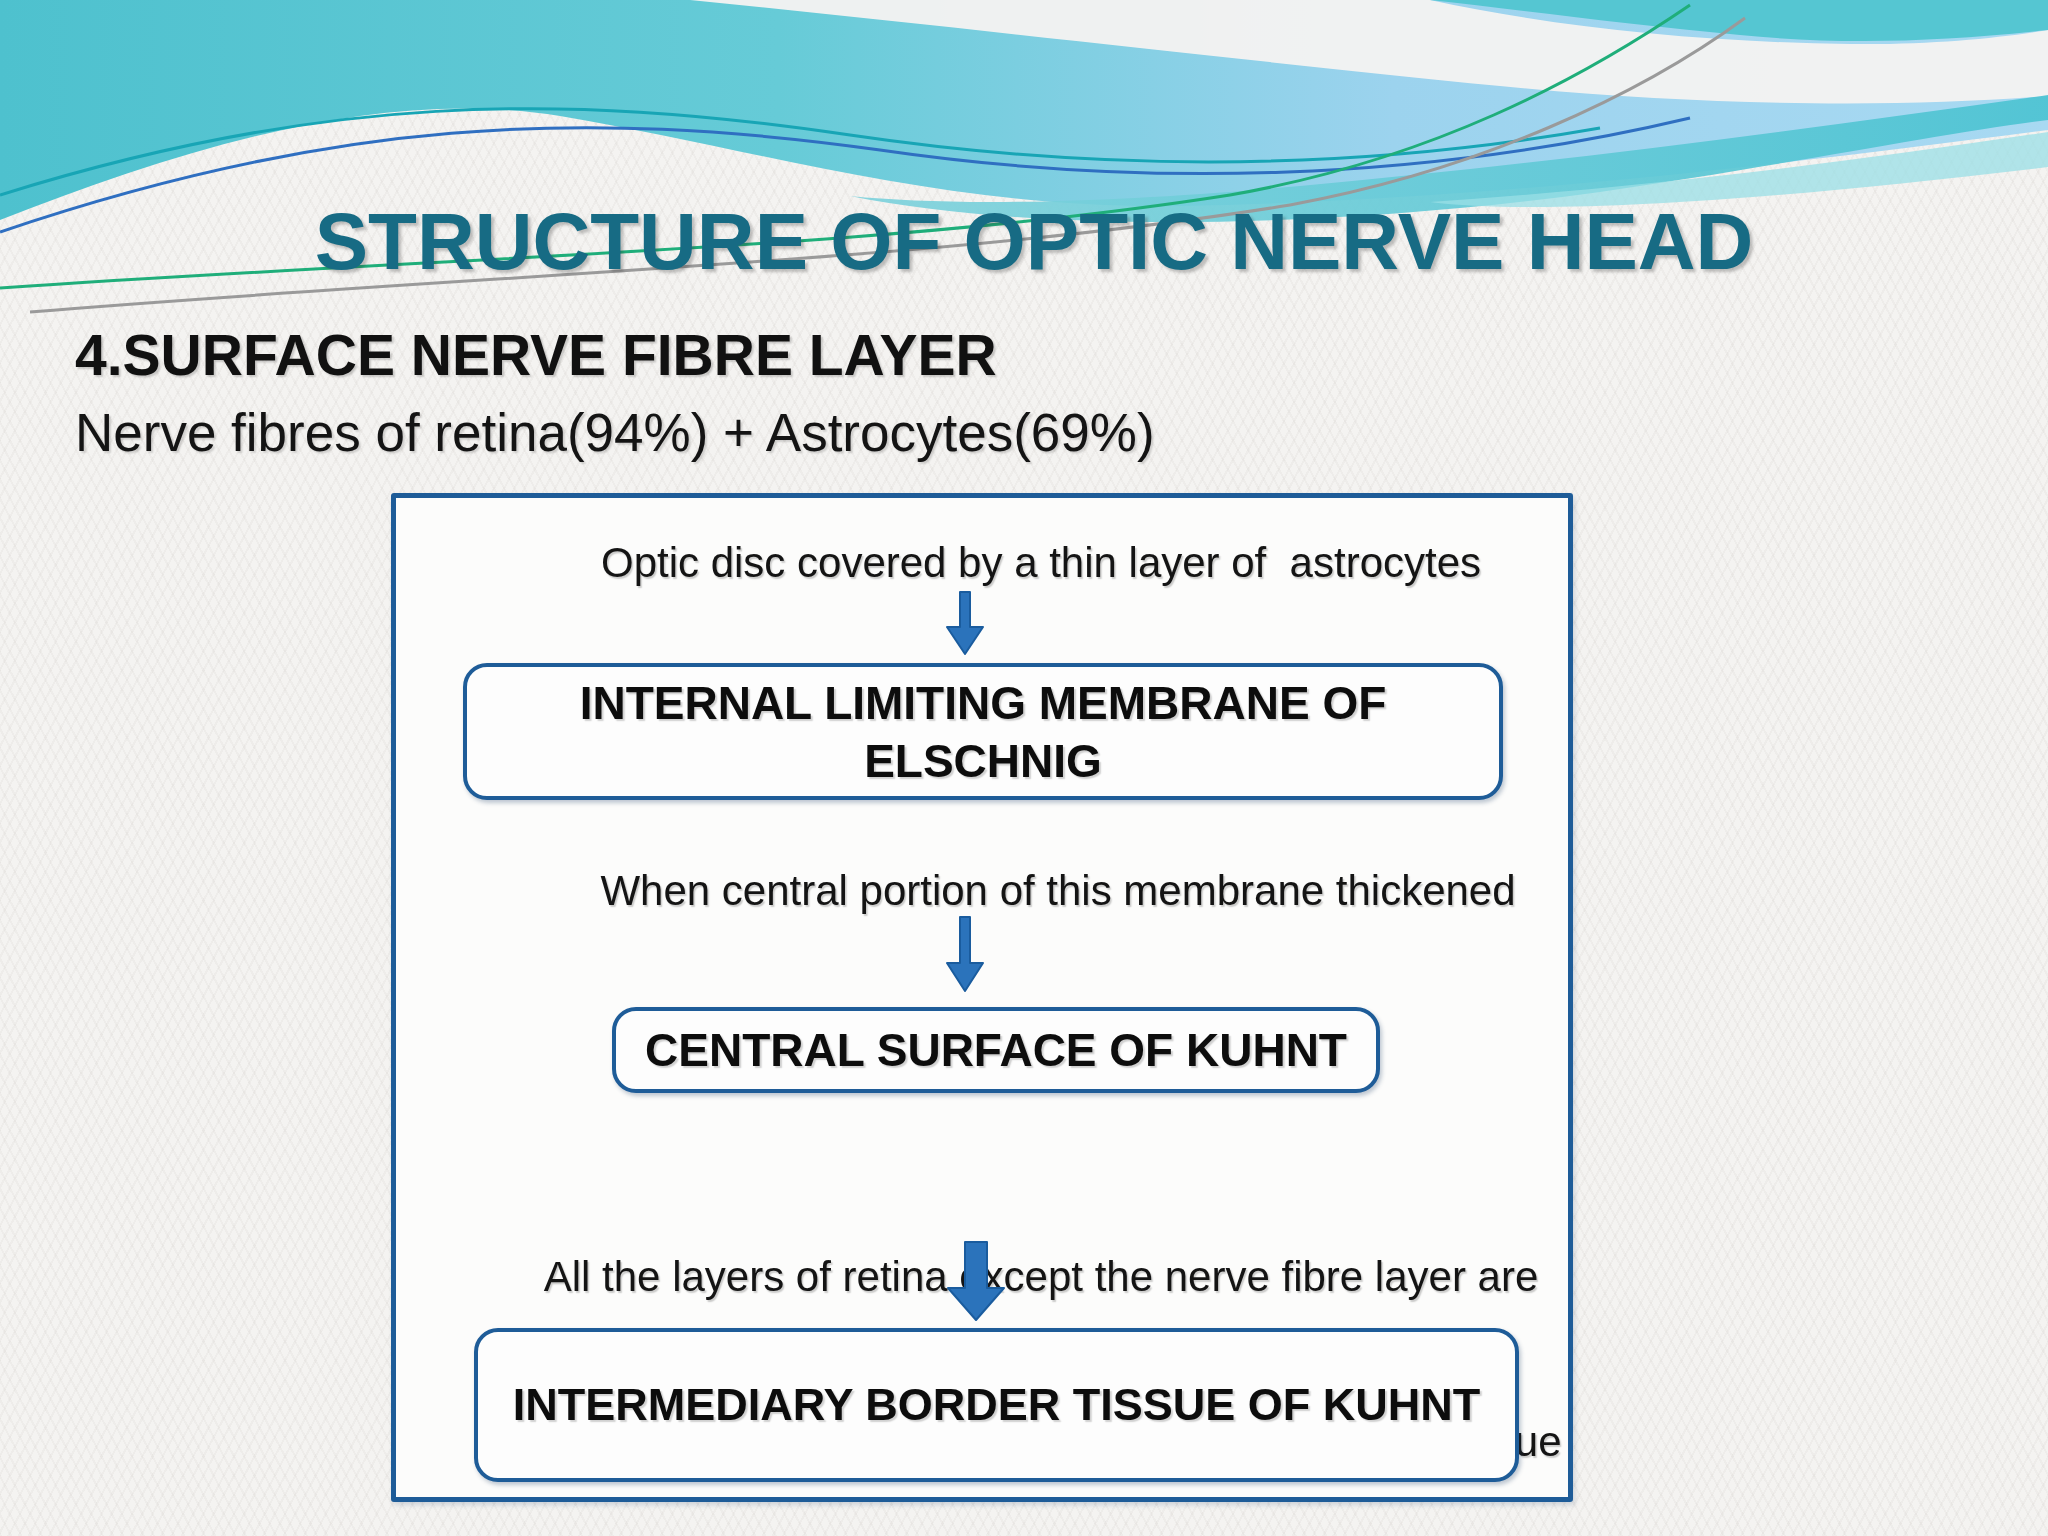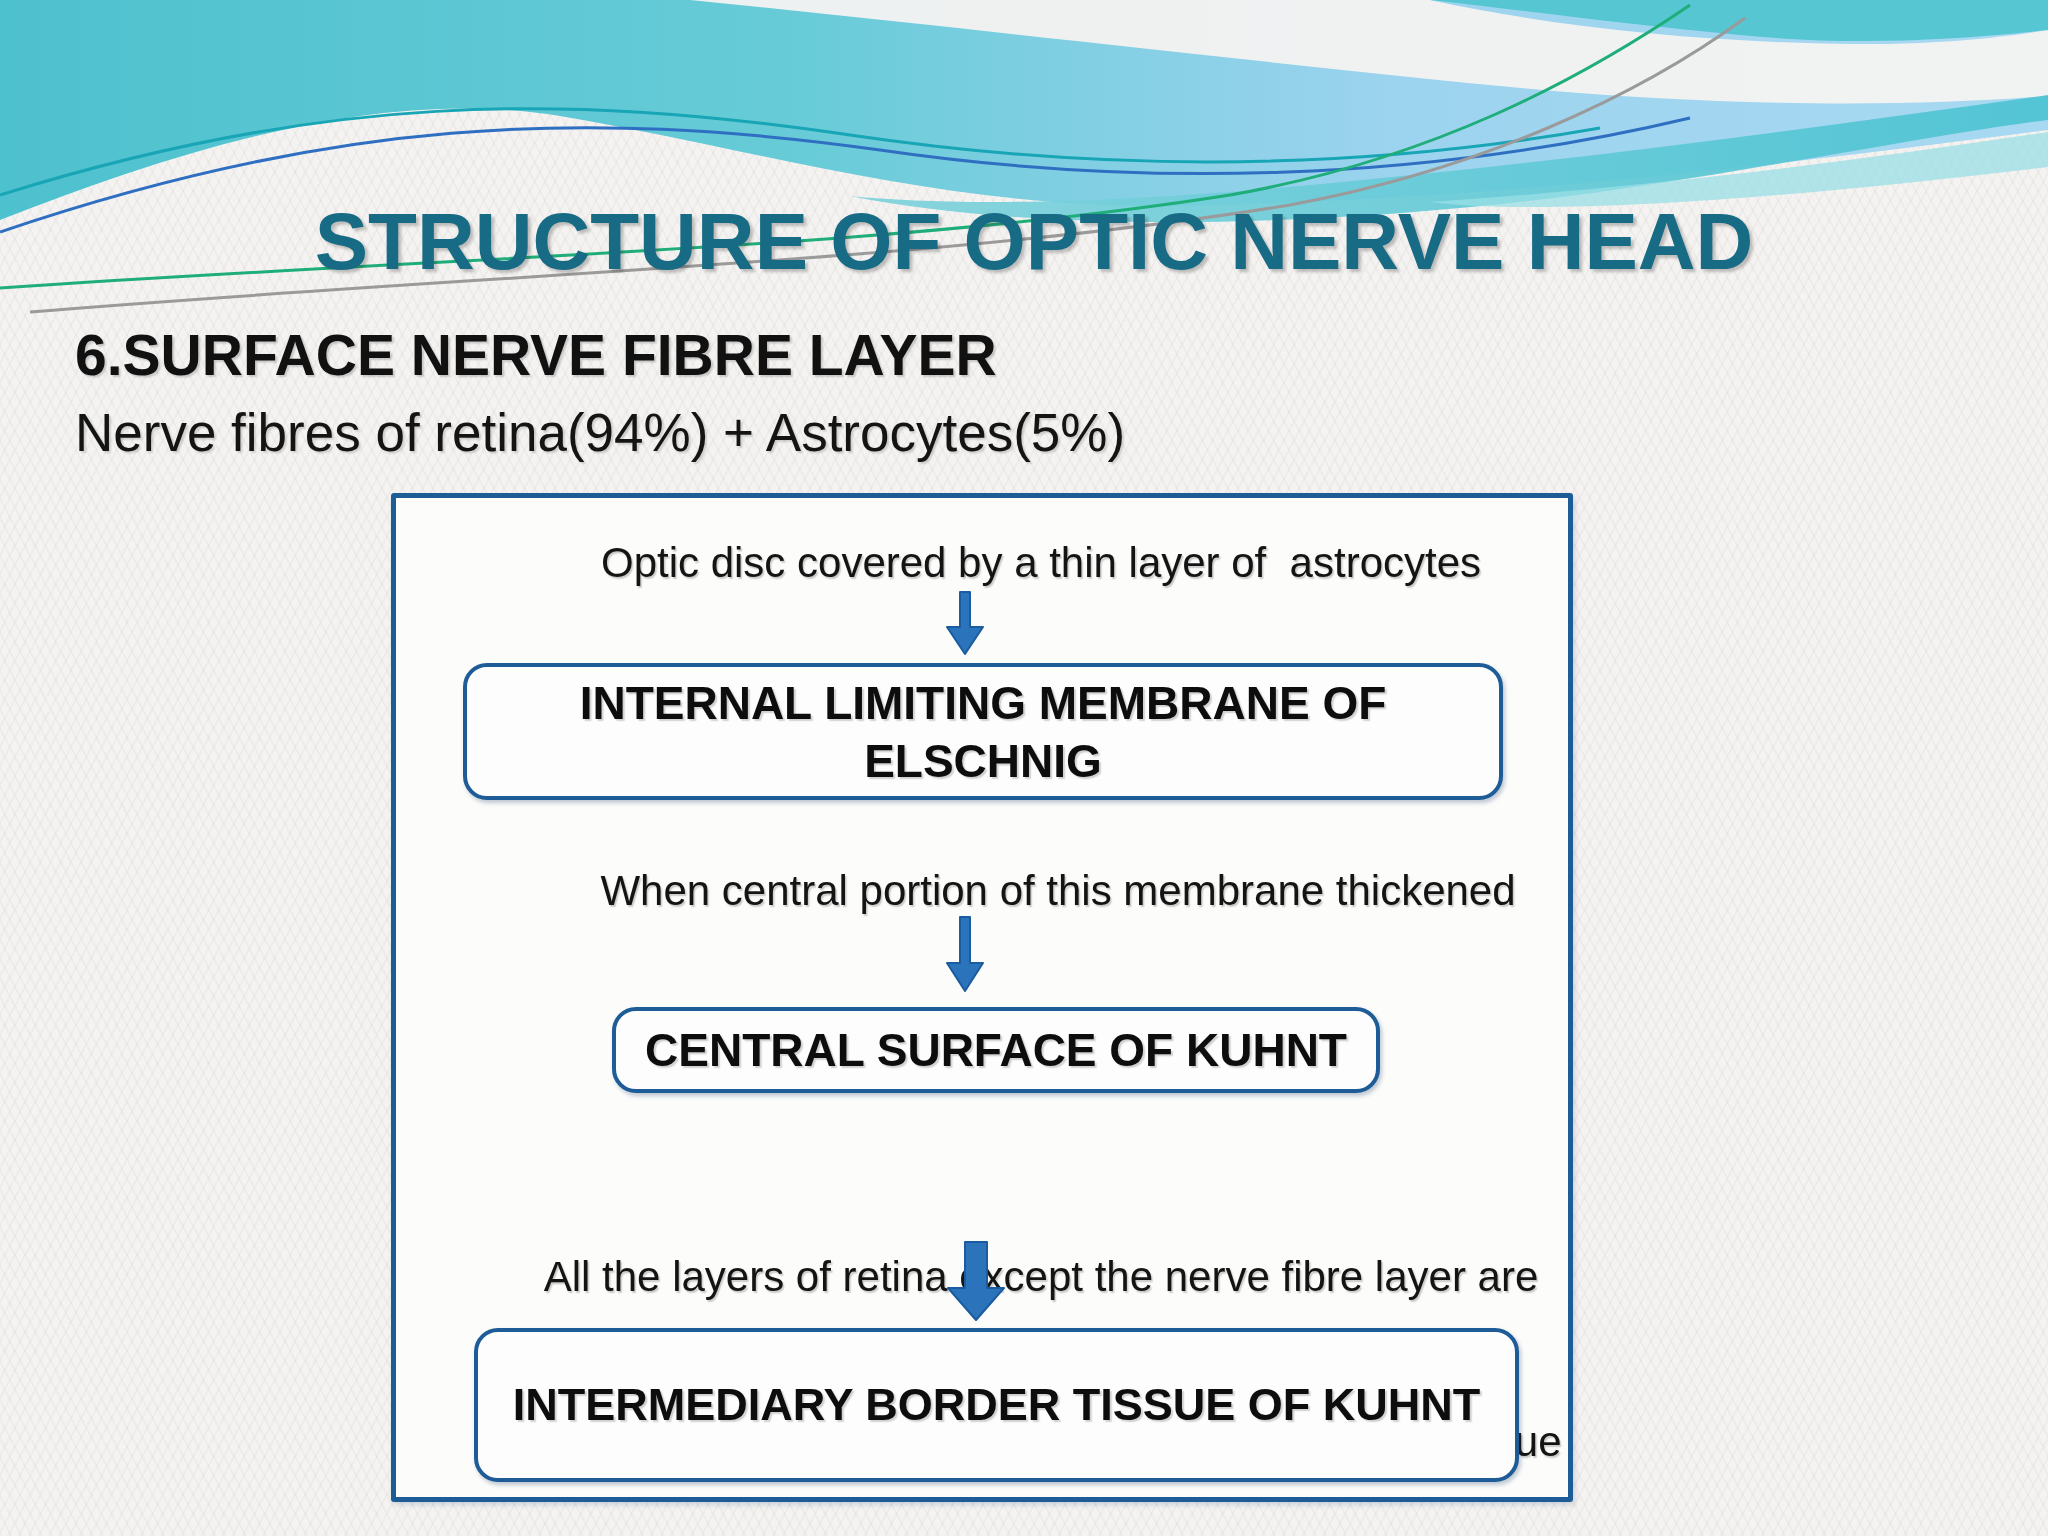--- a/index.html
+++ b/index.html
@@ -83,22 +83,22 @@
     <path fill="#55c6d2" d="M1430,0 L2048,0 L2048,30 C1940,42 1840,45 1740,35 C1630,25 1520,10 1430,0 Z"></path>
     <path fill="url(#cyanband)" opacity="0.92" d="M2048,95 C1800,130 1560,162 1300,186 C1100,204 950,206 850,196 C1050,236 1350,226 1600,192 C1780,166 1950,132 2048,120 Z"></path>
     <path fill="#9adfe6" opacity="0.75" d="M2048,132 C1850,162 1650,187 1430,202 C1550,217 1800,197 2048,167 Z"></path>
     <path fill="none" stroke="#18a5b5" stroke-width="3" d="M0,195 C320,95 560,92 850,135 C1100,172 1350,172 1600,128"></path>
     <path fill="none" stroke="#2f6fc1" stroke-width="3" d="M0,232 C330,120 580,108 880,150 C1140,188 1420,182 1690,118"></path>
     <path fill="none" stroke="#1fae7a" stroke-width="3" d="M0,288 C480,255 880,250 1230,195 C1430,160 1580,80 1690,5"></path>
     <path fill="none" stroke="#9a9a9a" stroke-width="3" d="M30,312 C520,272 940,262 1290,205 C1480,170 1640,95 1745,18"></path>
   </svg>
 
   <h1 class="title">STRUCTURE OF OPTIC NERVE HEAD</h1>
-  <div class="heading">6.SURFACE NERVE FIBRE LAYER</div>
-  <div class="subheading">Nerve fibres of retina(94%) + Astrocytes(5%)</div>
+  <div class="heading">4.SURFACE NERVE FIBRE LAYER</div>
+  <div class="subheading">Nerve fibres of retina(94%) + Astrocytes(69%)</div>
 
   <div class="flow-frame"></div>
 
   <div class="flow-text t1">Optic disc covered by a thin layer of  astrocytes</div>
 
   <svg class="arrow a1" width="38" height="64" viewBox="0 0 38 64" aria-hidden="true">
     <polygon points="14,1 24,1 24,36 37,36 19,63 1,36 14,36" fill="#2b73bb" stroke="#1a5c9e" stroke-width="2" stroke-linejoin="round"></polygon>
   </svg>
 
   <div class="flow-box b1">

